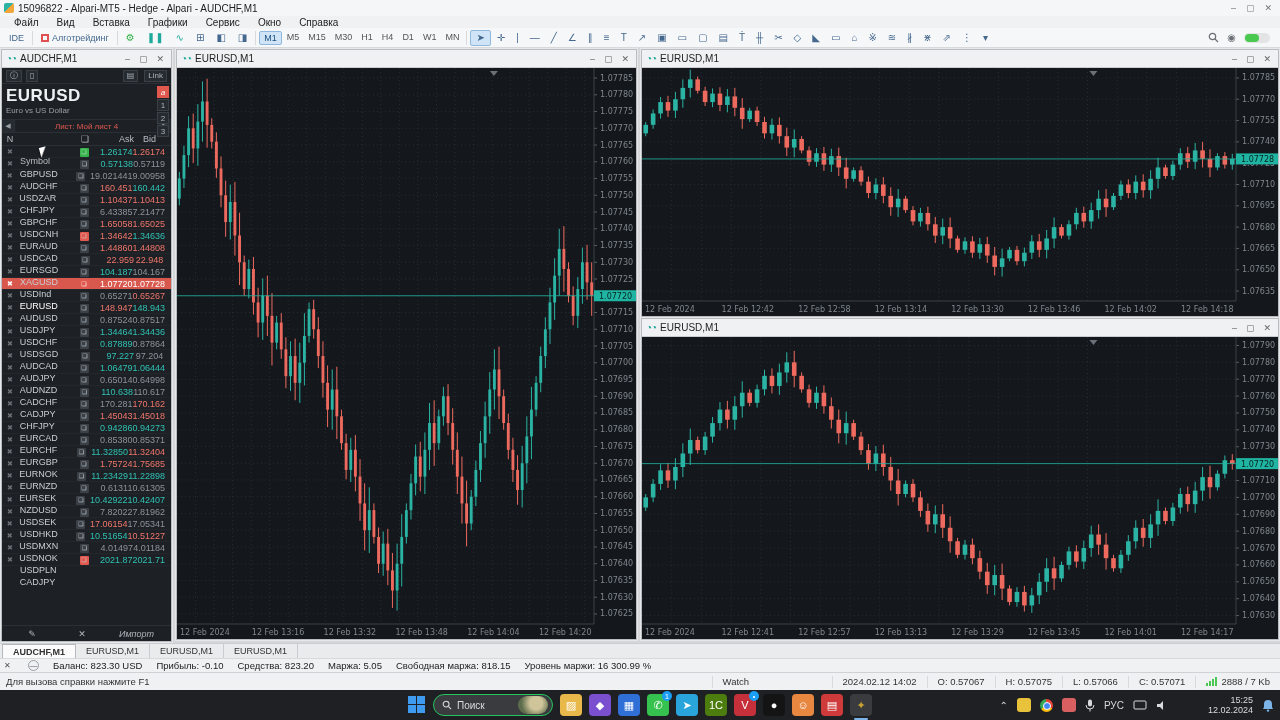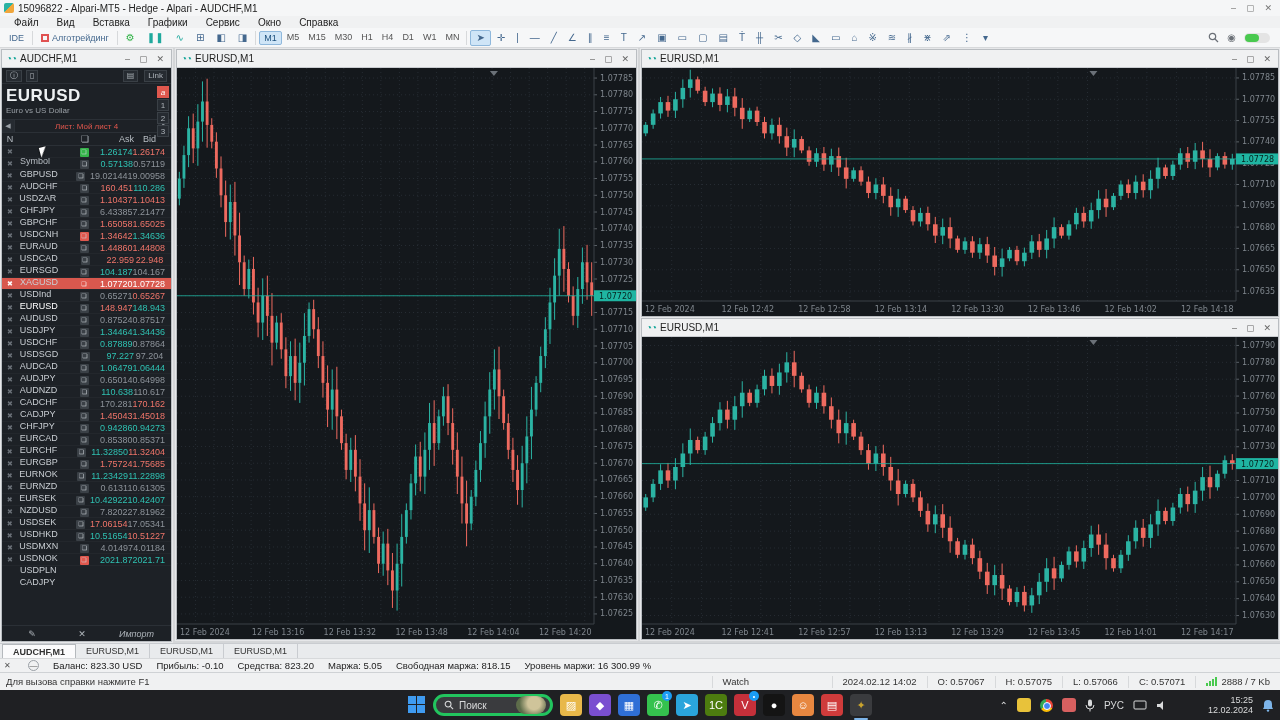--- a/index.html
+++ b/index.html
@@ -90,21 +90,21 @@
   #infobar .cell { padding:0 10px; border-right:1px solid #d7d9db; height:12px; display:flex; align-items:center; gap:4px; }
   #infobar .left { flex:1; padding-left:6px; }
   .sig-bars { display:inline-flex; align-items:flex-end; gap:1px; }
   .sig-bars i { width:2px; background:#49c94f; display:block; }
 
   
   #taskbar { left:0; top:690px; width:1280px; height:30px; background:#1f2023; display:flex; align-items:center; }
   #tb-center { display:flex; align-items:center; gap:7px; margin:0 auto; }
   .start-logo { width:18px; height:18px; display:grid; grid-template-columns:8px 8px; grid-template-rows:8px 8px; gap:1px; }
   .start-logo i { background:#3f9bf0; }
-  #search-pill { width:120px; height:22px; background:#3a3b3e; border:3px solid #22c55e; border-radius:12px;
+  #search-pill { width:120px; height:22px; background:#3a3b3e; border:1px solid #22c55e; border-radius:12px;
                  display:flex; align-items:center; color:#d9dadb; font-size:10px; padding:0 4px 0 8px; gap:5px; }
   #search-pill .art { margin-left:auto; width:30px; height:18px; border-radius:9px;
                       background:radial-gradient(circle at 60% 40%, #cfc49a 30%, #5d6c4a 70%); }
   .task-ico { width:22px; height:22px; border-radius:4px; display:flex; align-items:center; justify-content:center;
               font-size:11px; color:#fff; position:relative; }
   .task-ico .bdg { position:absolute; top:-3px; right:-3px; width:10px; height:10px; border-radius:50%; background:#1a9df5;
                    color:#fff; font-size:7px; display:flex; align-items:center; justify-content:center; }
   .task-ico.active-app { background:#3a3b3e; }
   .task-ico.active-app::after { content:""; position:absolute; bottom:-4px; left:4px; right:4px; height:2px; background:#7db4e8; border-radius:1px; }
   #tb-tray { position:absolute; right:6px; top:0; height:30px; display:flex; align-items:center; gap:9px; color:#d9dadb; font-size:10px; }
@@ -338,21 +338,21 @@
     <span class="col-ico"><span class="badge ">❏</span></span>
     <span class="col-ask flat">19.02144</span>
     <span class="col-bid flat">19.00958</span>
 
   </div>
   <div class="mw-row">
     <span class="col-x">✖</span>
     <span class="col-sym">CHFJPY</span>
     <span class="col-ico"><span class="badge ">❏</span></span>
     <span class="col-ask down">160.451</span>
-    <span class="col-bid up">110.286</span>
+    <span class="col-bid up">160.442</span>
 
   </div>
   <div class="mw-row">
     <span class="col-x">✖</span>
     <span class="col-sym">GBPCHF</span>
     <span class="col-ico"><span class="badge ">❏</span></span>
     <span class="col-ask down">1.10437</span>
     <span class="col-bid down">1.10413</span>
 
   </div>

